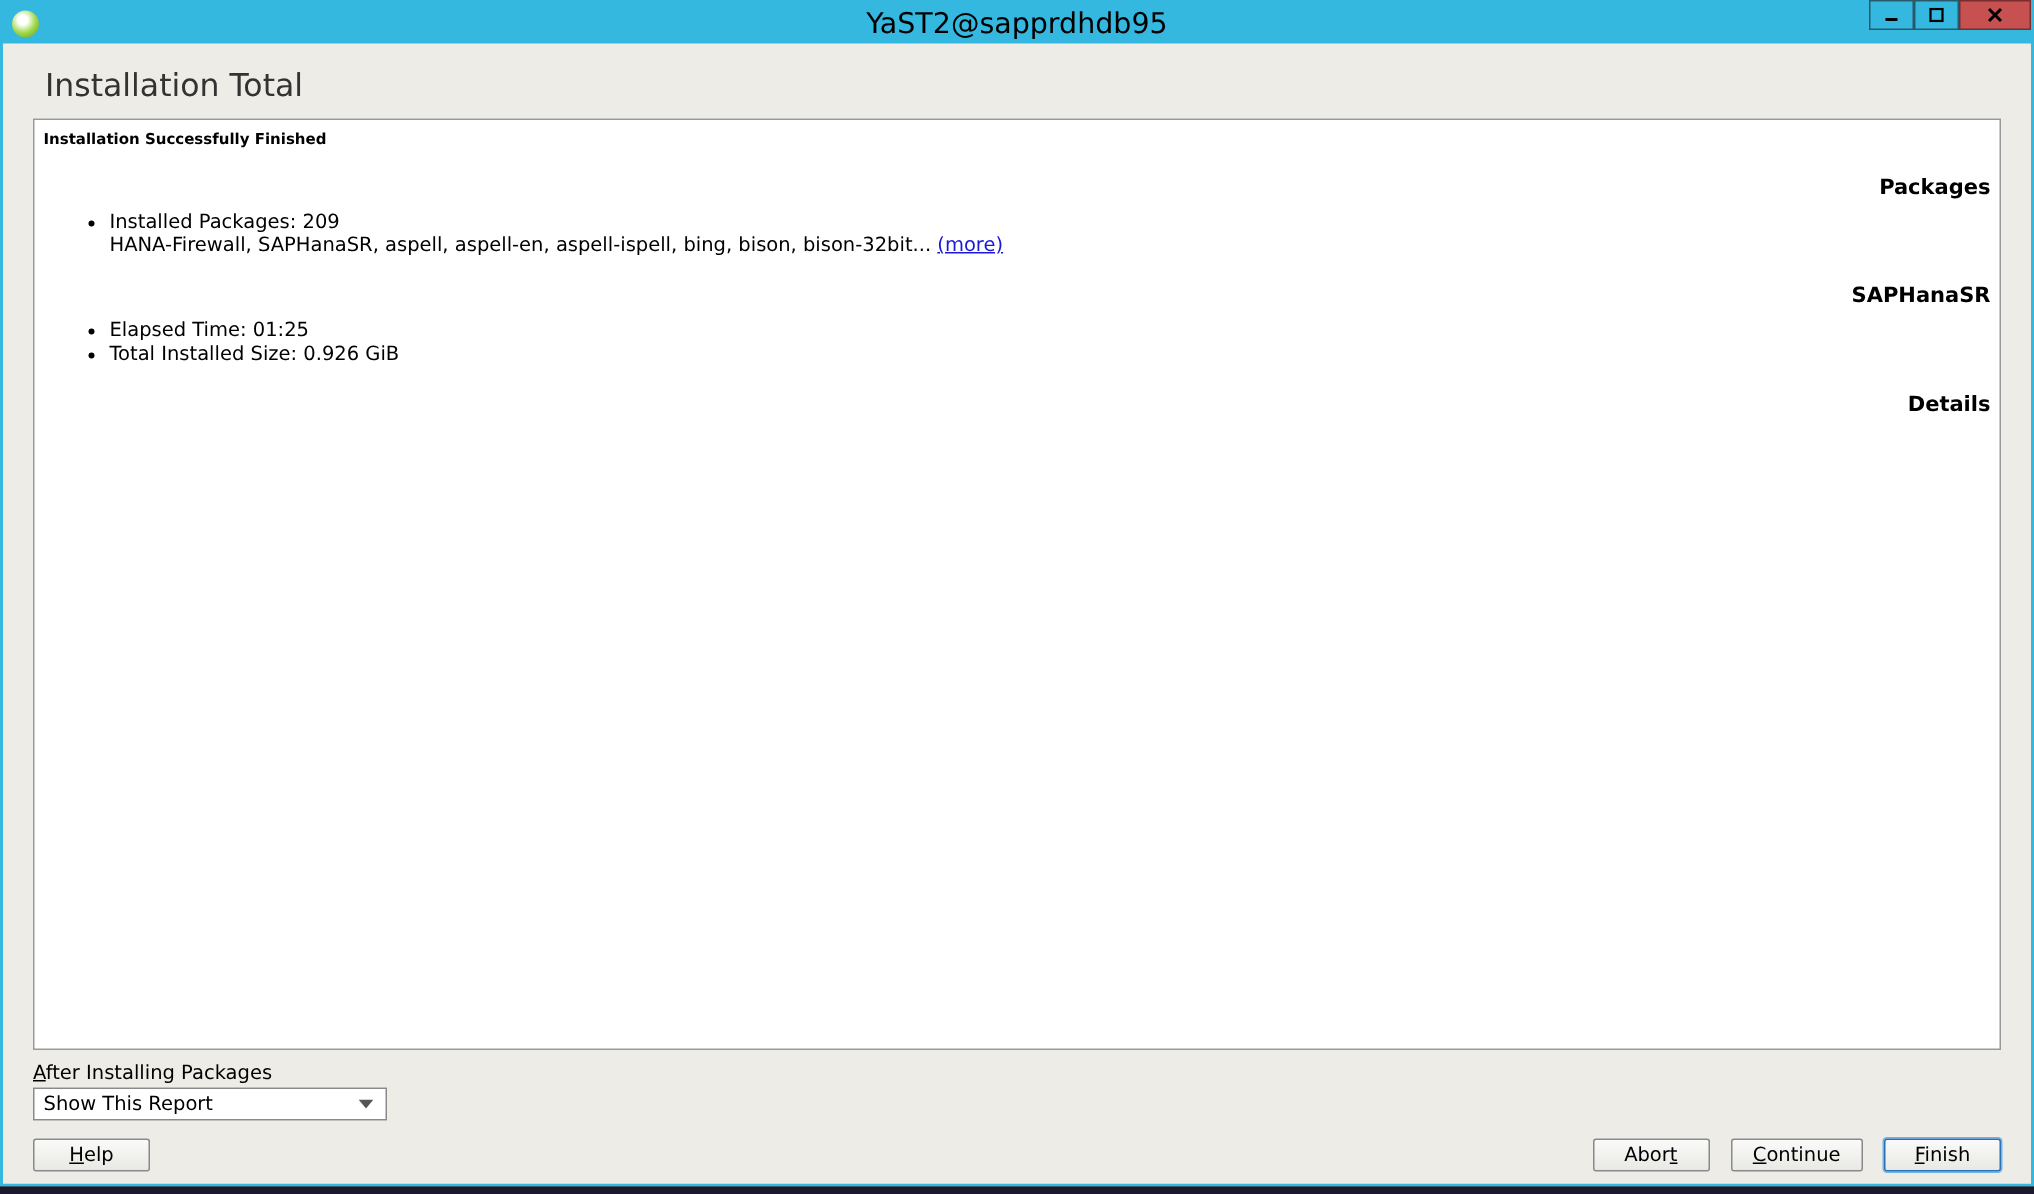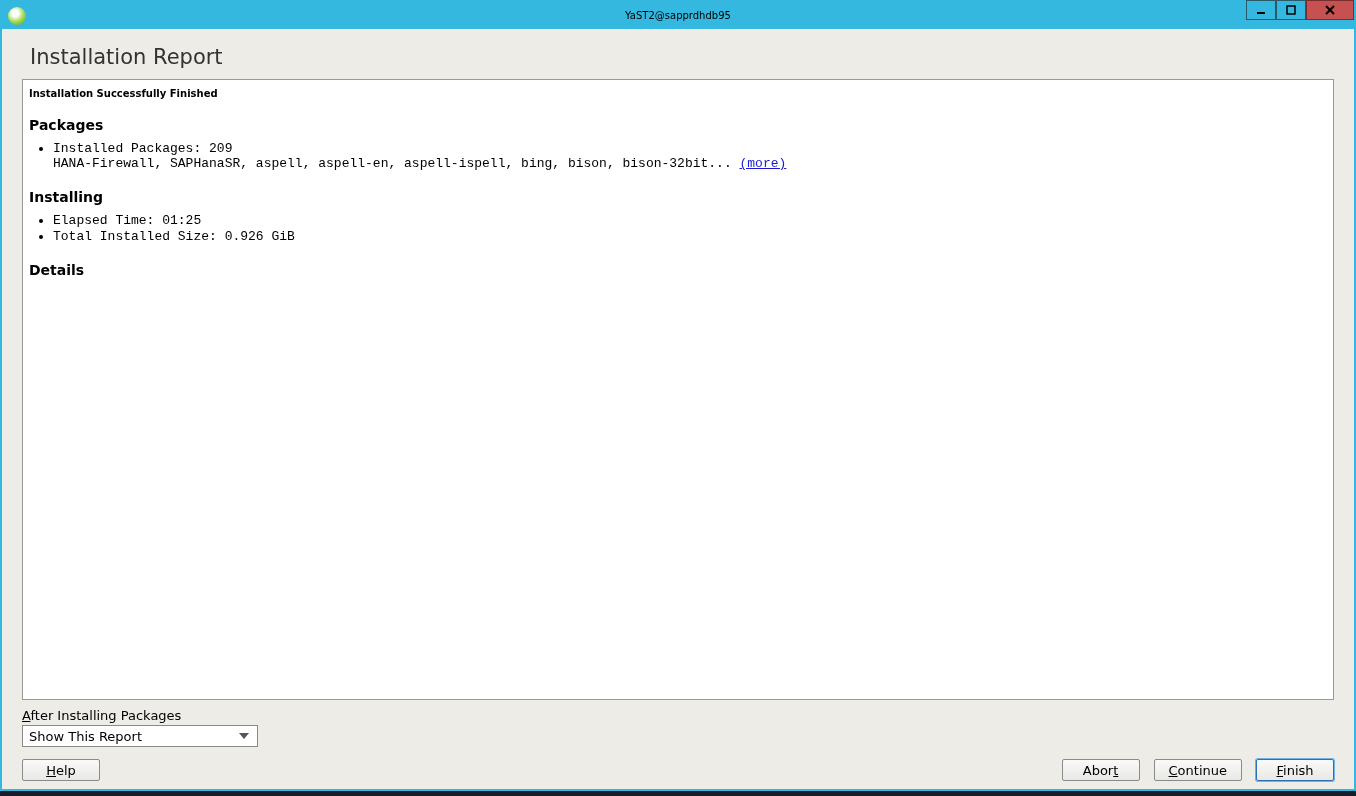--- a/index.html
+++ b/index.html
@@ -36,21 +36,21 @@
     border-radius: 50%;
     display: flex;
     align-items: center;
     justify-content: center;
   }
   .titlebar-title {
     position: absolute;
     left: 0; right: 0;
     text-align: center;
     color: #000;
-    font-size: 10px;
+    font-size: 19px;
     pointer-events: none;
   }
   .win-controls {
     position: absolute;
     right: 0;
     top: -2px;
     display: flex;
   }
   .win-btn {
     width: 30px;
@@ -89,25 +89,25 @@
   }
   .rp-h2 {
     font-size: 10px;
     font-weight: bold;
     margin: 2px 0 8px 0;
   }
   .rp-h3 {
     font-size: 14px;
     font-weight: bold;
     margin: 18px 0 8px 0;
+    text-align: right;
   }
   .rp-ul {
-    margin: 4px 0 4px 24px;
+    margin: 4px 0 4px 44px;
     padding: 0;
-    font-family: Liberation Mono, monospace;
   }
   .rp-ul li {
     list-style: disc;
     margin: 1px 0;
   }
   .link {
     color: #1a1ad6;
     text-decoration: underline;
     cursor: pointer;
   }
@@ -195,34 +195,34 @@
       <div class="win-btn win-close">
         <svg width="12" height="12">
             <line x1="2" y1="2" x2="10" y2="10" stroke="#000" stroke-width="2"></line>
             <line x1="10" y1="2" x2="2" y2="10" stroke="#000" stroke-width="2"></line>
           </svg>
       </div>
     </div>
   </div>
 
   <div class="client">
-    <div class="page-title">Installation Report</div>
+    <div class="page-title">Installation Total</div>
 
     <div class="report-panel">
       <div class="rp-h2">Installation Successfully Finished</div>
 
       <div class="rp-h3">Packages</div>
       <ul class="rp-ul">
         <li>
           <span>Installed Packages: 209</span><br>
           <span>HANA-Firewall, SAPHanaSR, aspell, aspell-en, aspell-ispell, bing, bison, bison-32bit... </span><span class="link">(more)</span>
         </li>
       </ul>
 
-      <div class="rp-h3">Installing</div>
+      <div class="rp-h3">SAPHanaSR</div>
       <ul class="rp-ul">
         <li>Elapsed Time: 01:25</li>
         <li>Total Installed Size: 0.926 GiB</li>
       </ul>
 
       <div class="rp-h3">Details</div>
     </div>
 
     <div class="footer-area">
       <div class="after-label">

